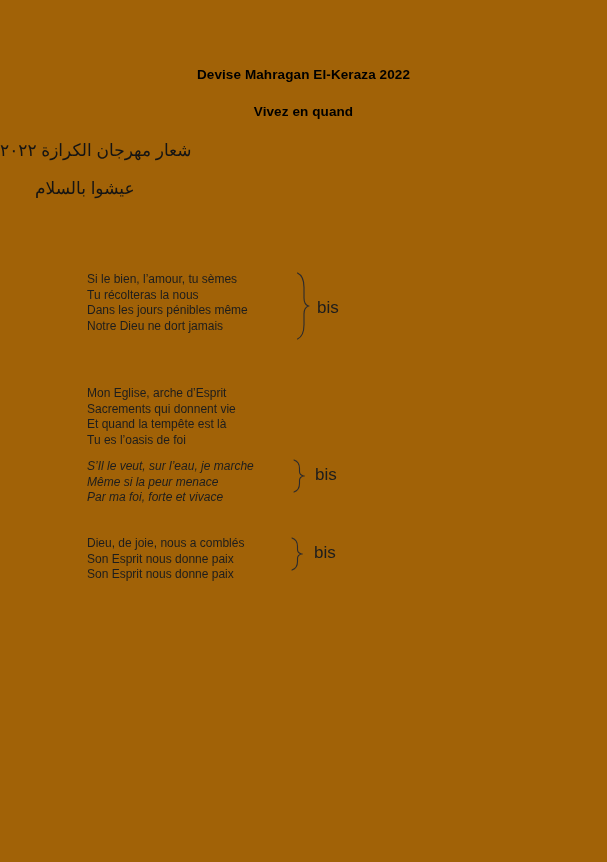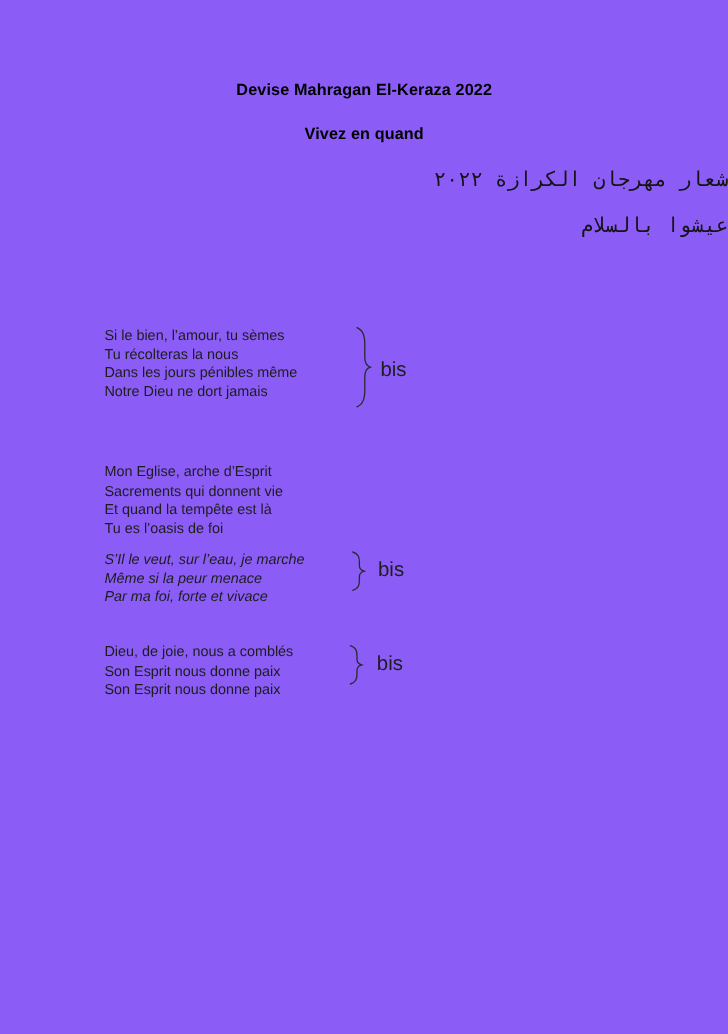--- a/index.html
+++ b/index.html
@@ -4,49 +4,49 @@
 <style>
   html, body {
     margin: 0;
     padding: 0;
     background: #ffffff;
   }
   .page {
     position: relative;
     width: 607px;
     height: 862px;
-    background: #8b5cf6;
+    background: #a16207;
     font-family: "Liberation Sans", sans-serif;
     overflow: hidden;
   }
   .doc-title, .doc-subtitle {
     position: absolute;
     left: 0;
     right: 0;
     text-align: center;
     font-weight: bold;
     font-size: 13.5px;
     color: #000000;
     letter-spacing: 0.1px;
   }
   .doc-title { top: 67px; }
   .doc-subtitle { top: 104px; }
   .arabic-line {
     position: absolute;
     left: 0;
     right: 0;
-    text-align: right;
+    text-align: left;
     direction: rtl;
     unicode-bidi: plaintext;
-    font-family: Liberation Mono, monospace;
+    font-family: Liberation Sans, sans-serif;
     font-size: 17px;
     color: #141414;
   }
   .arabic-title { top: 140px; }
-  .arabic-subtitle { top: 178px; }
+  .arabic-subtitle { top: 178px; padding-left: 35px; }
   .verse {
     position: absolute;
     left: 87px;
     font-size: 12px;
     line-height: 15.5px;
     color: #1d1d1d;
     white-space: nowrap;
   }
   .verse-1 { top: 272px; }
   .verse-2 { top: 386px; }

